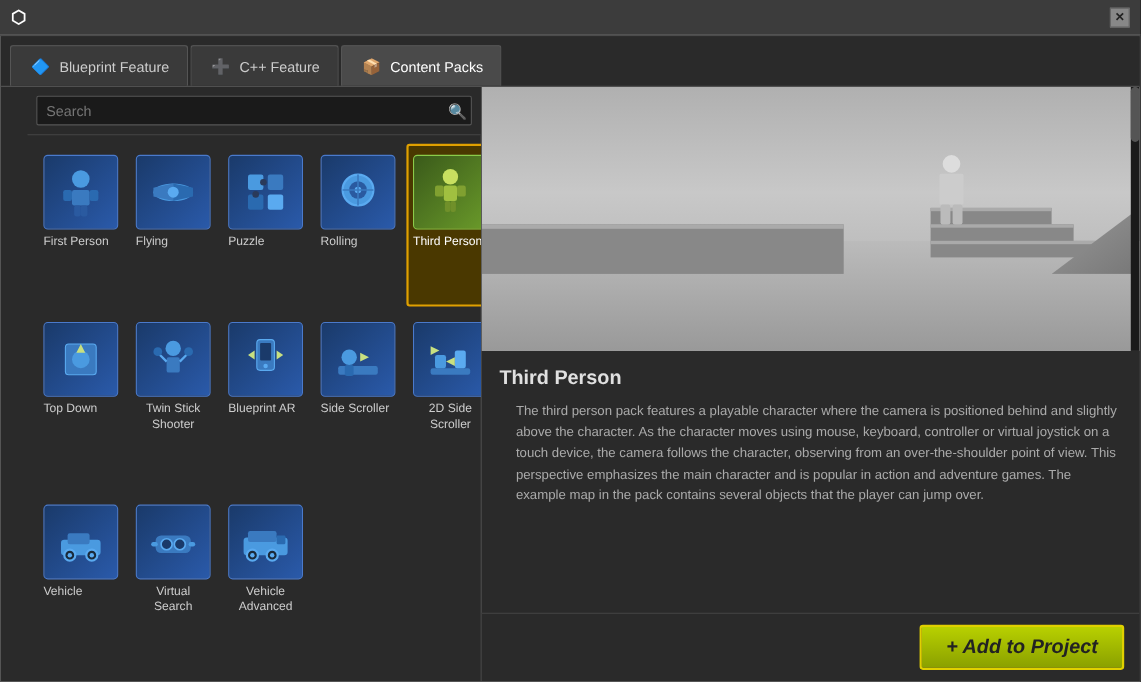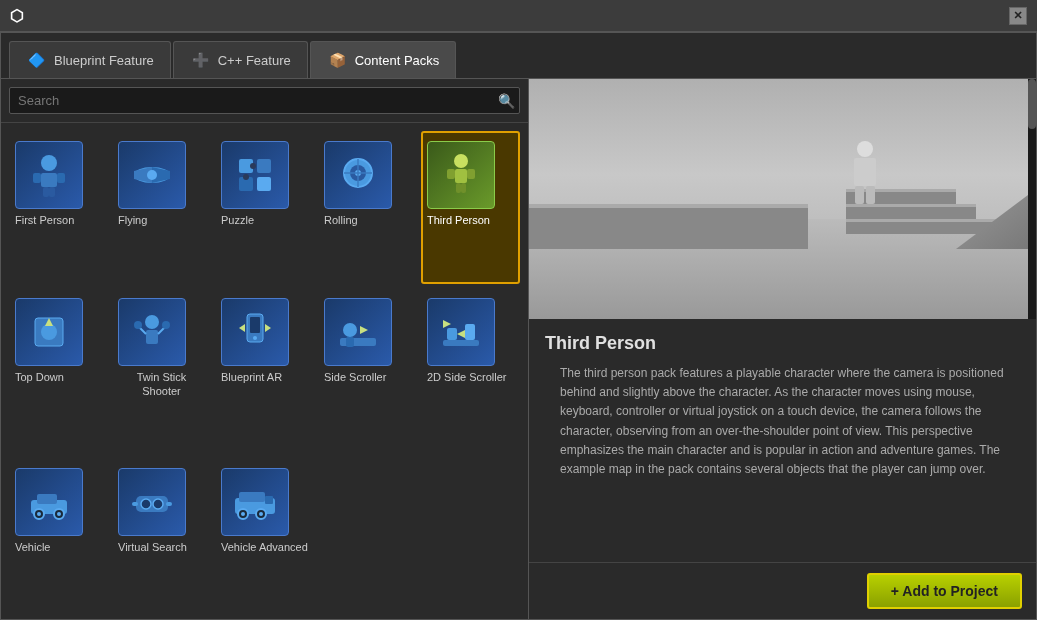--- a/index.html
+++ b/index.html
@@ -93,25 +93,26 @@
 
     
     .content-area {
       display: flex;
       flex: 1;
       overflow: hidden;
     }
 
     
     .left-panel {
-      width: 528px;
+      width: 437px;
       background: #2a2a2a;
       display: flex;
       flex-direction: column;
       border-right: 1px solid #555;
+      padding-left: 24px;
     }
 
     .search-bar {
       padding: 8px;
       background: #2a2a2a;
       border-bottom: 1px solid #444;
     }
     .search-bar input {
       width: 100%;
       background: #1a1a1a;
@@ -268,28 +269,29 @@
       padding: 10px 14px;
       background: #2a2a2a;
       border-top: 1px solid #444;
       display: flex;
       justify-content: flex-end;
     }
     .add-btn {
       background: linear-gradient(to bottom, #b8d000, #8aa000);
       border: 2px solid #e0d000;
       color: #222;
-      font-size: 14px;
+      font-size: 18px;
       font-weight: bold;
       padding: 8px 22px;
       cursor: pointer;
       border-radius: 3px;
       display: flex;
       align-items: center;
       gap: 6px;
+      font-style: italic;
     }
 
     
     .bp-icon {
       background: linear-gradient(135deg, #1a3a6a 0%, #2a5aaa 100%);
       border: 1px solid #4a7acc;
     }
     .bp-icon-selected {
       background: linear-gradient(135deg, #3a5a1a 0%, #6a9a2a 100%);
       border: 1px solid #8acc4a;

